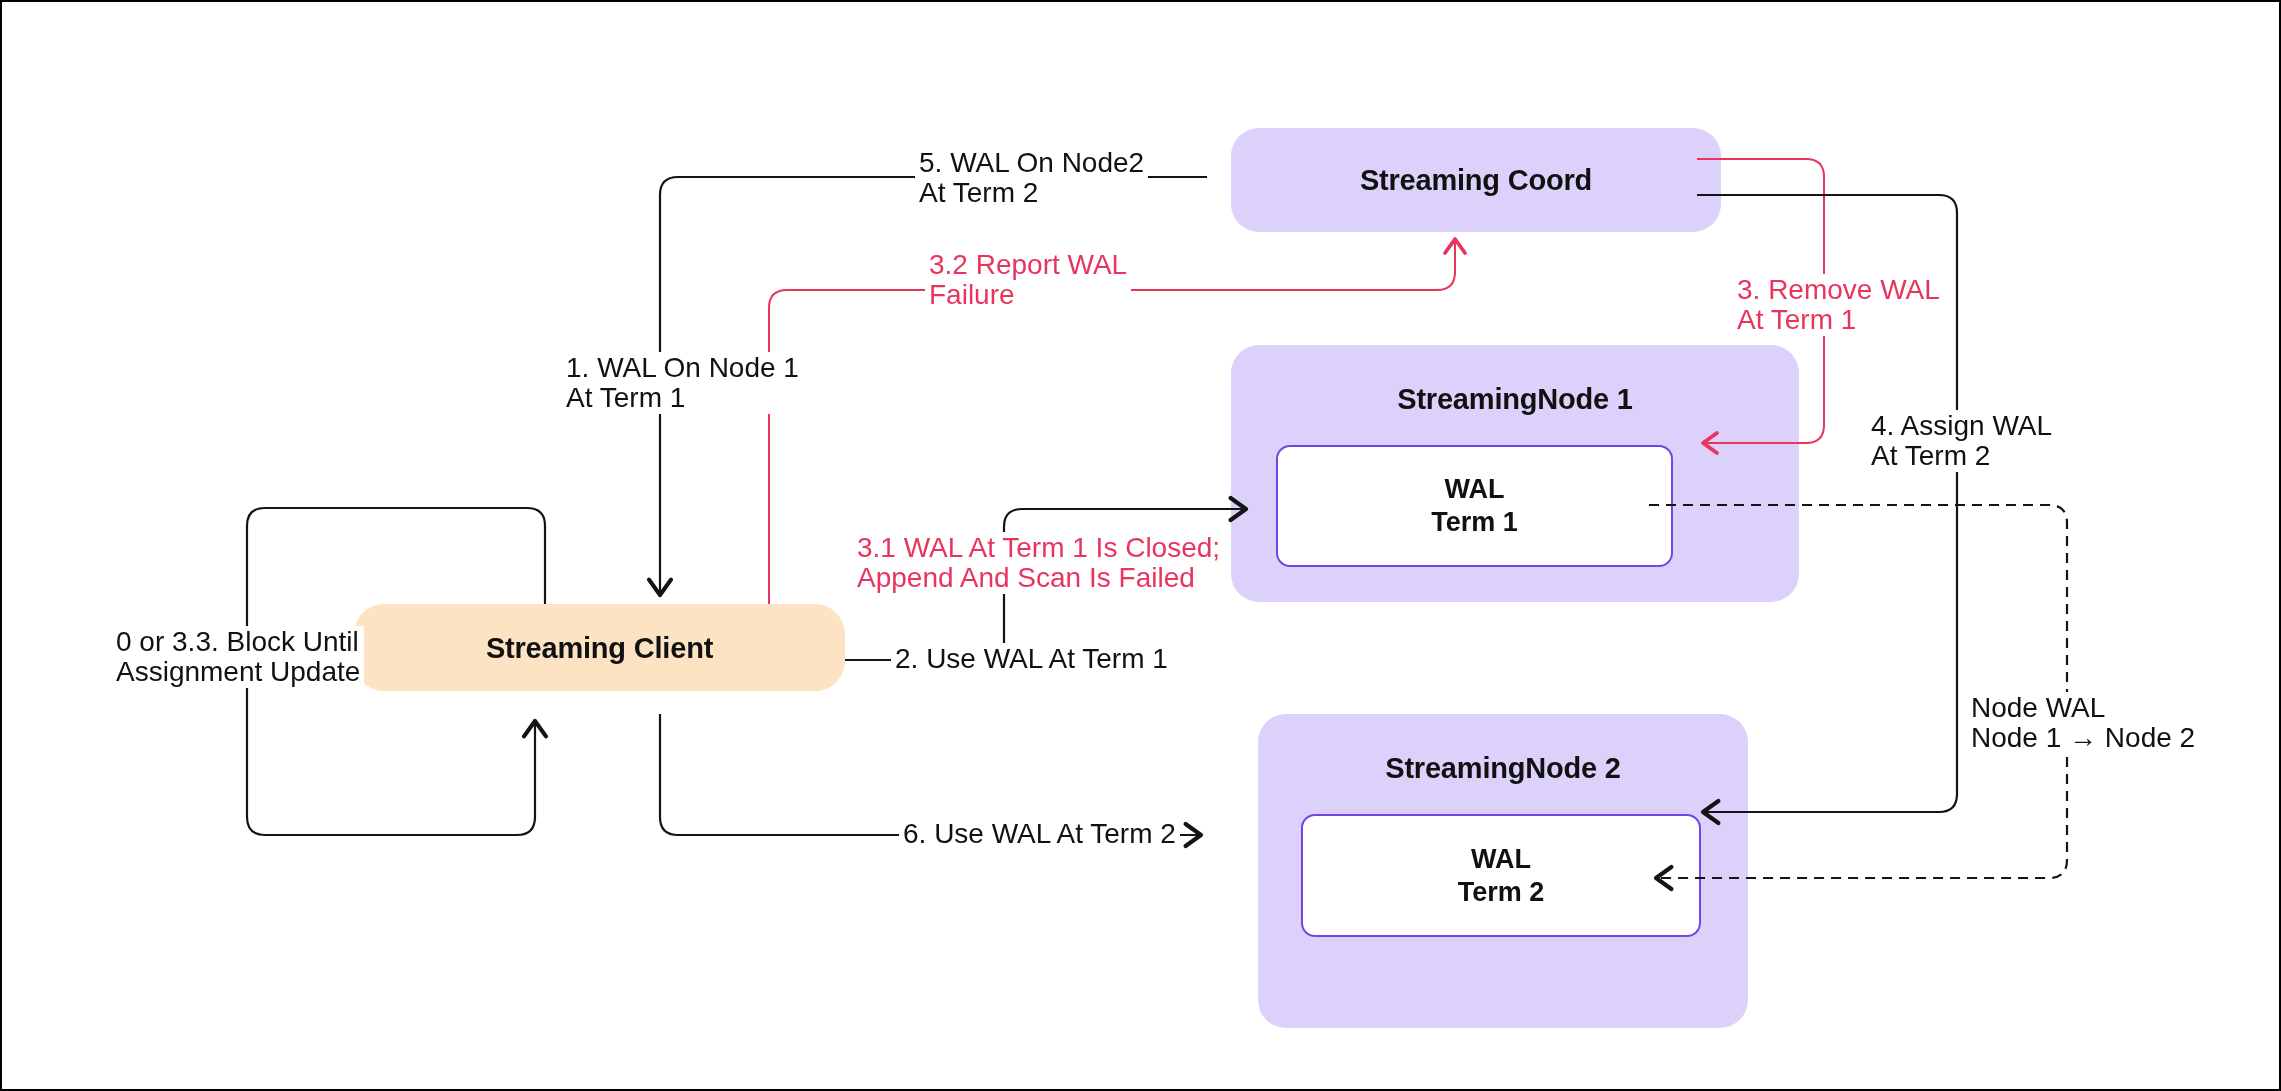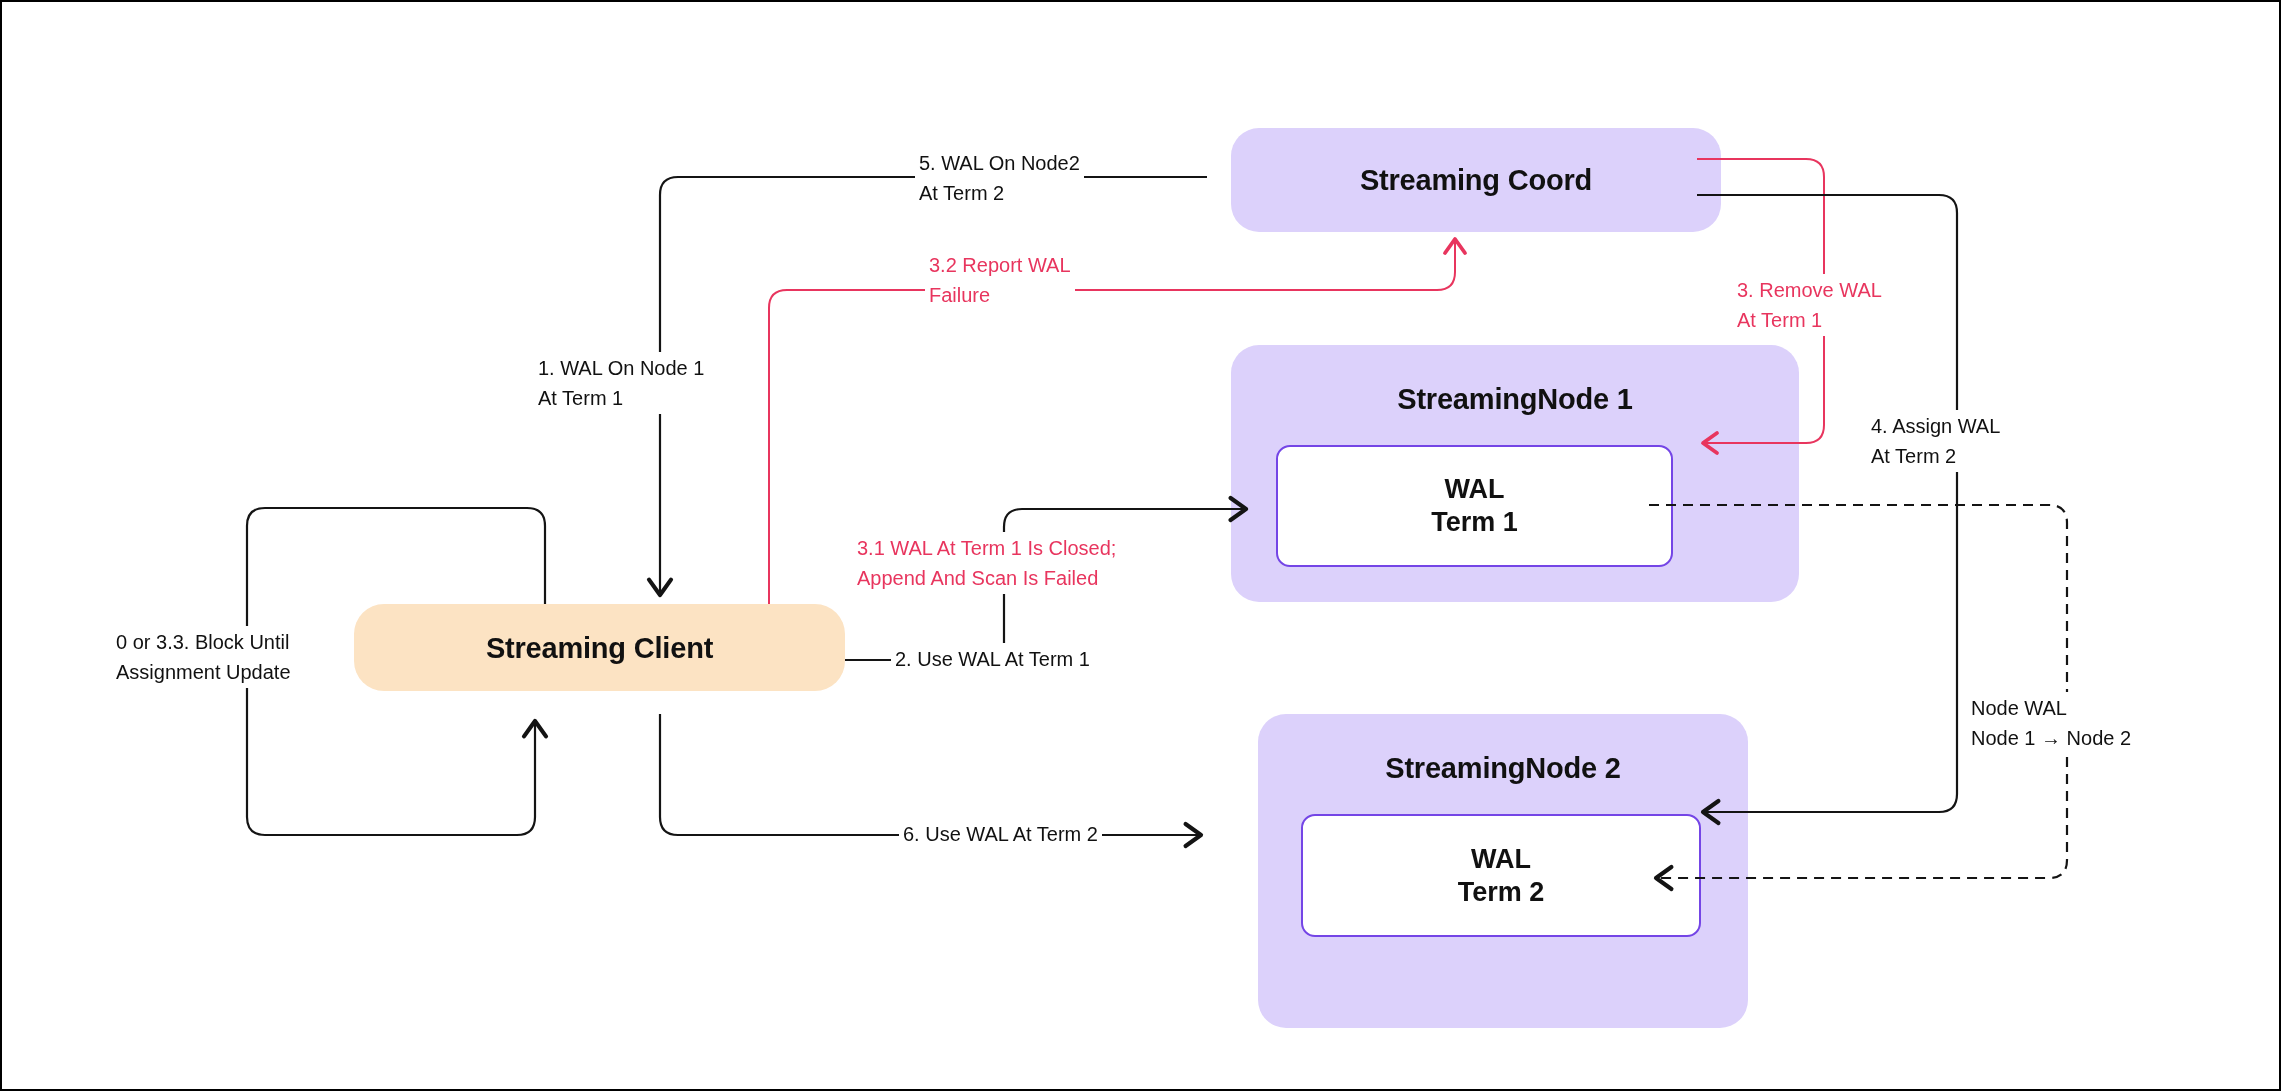--- a/index.html
+++ b/index.html
@@ -43,21 +43,21 @@
   svg.edges{position:absolute;left:0;top:0;z-index:2;pointer-events:none;}
   .edge{fill:none;stroke-width:2.2px;}
   .edge.black{stroke:var(--edge-black);}
   .edge.red{stroke:var(--edge-red);stroke-width:2px;}
   .edge.dashed{stroke-dasharray:10 7;}
   
   .elabel{
     position:absolute;z-index:3;
     background:var(--background);
     padding:1px 4px;
-    font-size:20px;line-height:30px;color:var(--label-ink);
+    font-size:28px;line-height:30px;color:var(--label-ink);
     white-space:nowrap;
   }
   .elabel.red{color:var(--edge-red);}
 </style>
 </head>
 <body>
 
 <div class="canvas">
 
   <div class="node purple center" style="left:1205px;top:126px;width:490px;height:104px;">
@@ -109,21 +109,21 @@
     <path class="edge black" marker-end="url(#chev-black)" d="M 1695 193 L 1937 193 Q 1955 193 1955 211 L 1955 792 Q 1955 810 1937 810 L 1701 810"></path>
 
     <path class="edge black dashed" marker-end="url(#chev-black)" d="M 1647 503 L 2047 503 Q 2065 503 2065 521 L 2065 858 Q 2065 876 2047 876 L 1654 876"></path>
   </svg>
 
   <div class="elabel" style="left:913px;top:145px;">
     <div>5. WAL On Node2</div>
     <div>At Term 2</div>
   </div>
 
-  <div class="elabel" style="left:532px;top:350px;">
+  <div class="elabel" style="left:560px;top:350px;">
     <div>1. WAL On Node 1</div>
     <div>At Term 1</div>
   </div>
 
   <div class="elabel red" style="left:923px;top:247px;">
     <div>3.2 Report WAL</div>
     <div>Failure</div>
   </div>
 
   <div class="elabel red" style="left:1731px;top:272px;">

